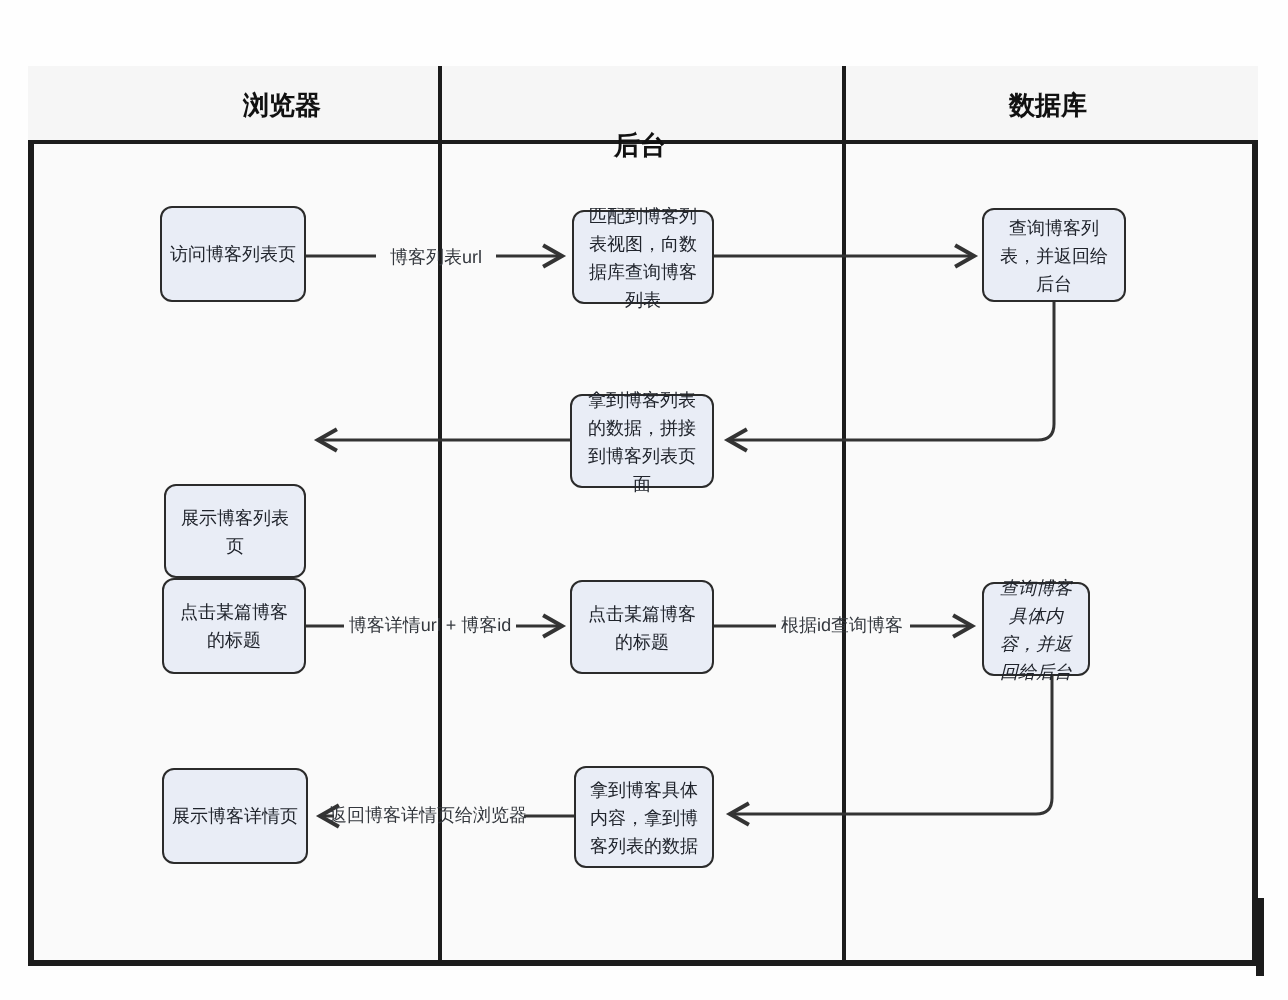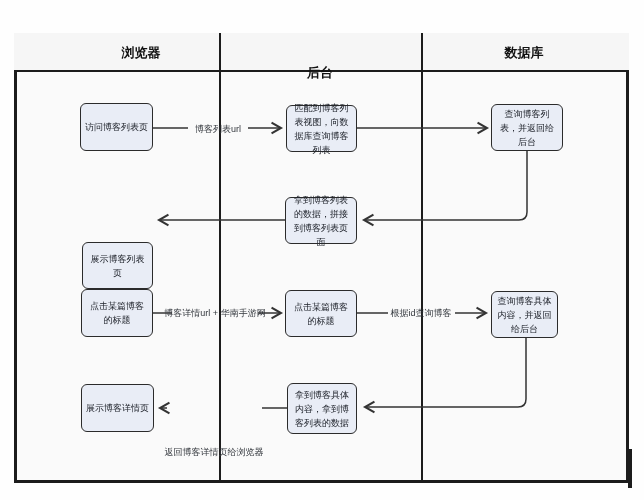--- a/index.html
+++ b/index.html
@@ -98,24 +98,24 @@
     </g>
   </svg>
 
   <div class="node" style="left:80px;  top:103px; width:73px; height:48px;">访问博客列表页</div>
   <div class="node" style="left:286px; top:105px; width:71px; height:47px;">匹配到博客列表视图，向数据库查询博客列表</div>
   <div class="node" style="left:491px; top:104px; width:72px; height:47px;">查询博客列表，并返回给后台</div>
   <div class="node" style="left:82px;  top:197px; width:71px; height:47px;margin-top:45px;">展示博客列表页</div>
   <div class="node" style="left:285px; top:197px; width:72px; height:47px;">拿到博客列表的数据，拼接到博客列表页面</div>
   <div class="node" style="left:81px;  top:289px; width:72px; height:48px;">点击某篇博客的标题</div>
   <div class="node" style="left:285px; top:290px; width:72px; height:47px;">点击某篇博客的标题</div>
-  <div class="node" style="left:491px; top:291px; width:67px; height:47px;">查询博客具体内容，并返回给后台</div>
+  <div class="node" style="left:491px; top:291px; width:54px; height:47px;font-style:italic;">查询博客具体内容，并返回给后台</div>
   <div class="node" style="left:81px;  top:384px; width:73px; height:48px;">展示博客详情页</div>
   <div class="node" style="left:287px; top:383px; width:70px; height:51px;">拿到博客具体内容，拿到博客列表的数据</div>
 
   <div class="edge-label" style="left:218px; top:129px;">博客列表url</div>
-  <div class="edge-label" style="left:215px; top:313px;">博客详情url + 华南手游网</div>
+  <div class="edge-label" style="left:215px; top:313px;">博客详情url + 博客id</div>
   <div class="edge-label" style="left:421px; top:313px;">根据id查询博客</div>
-  <div class="edge-label" style="left:214px; top:408px;margin-top:44px;">返回博客详情页给浏览器</div>
+  <div class="edge-label" style="left:214px; top:408px;">返回博客详情页给浏览器</div>
 
   <div class="wm-bar"></div>
 
 </div>
 
 </body></html>

